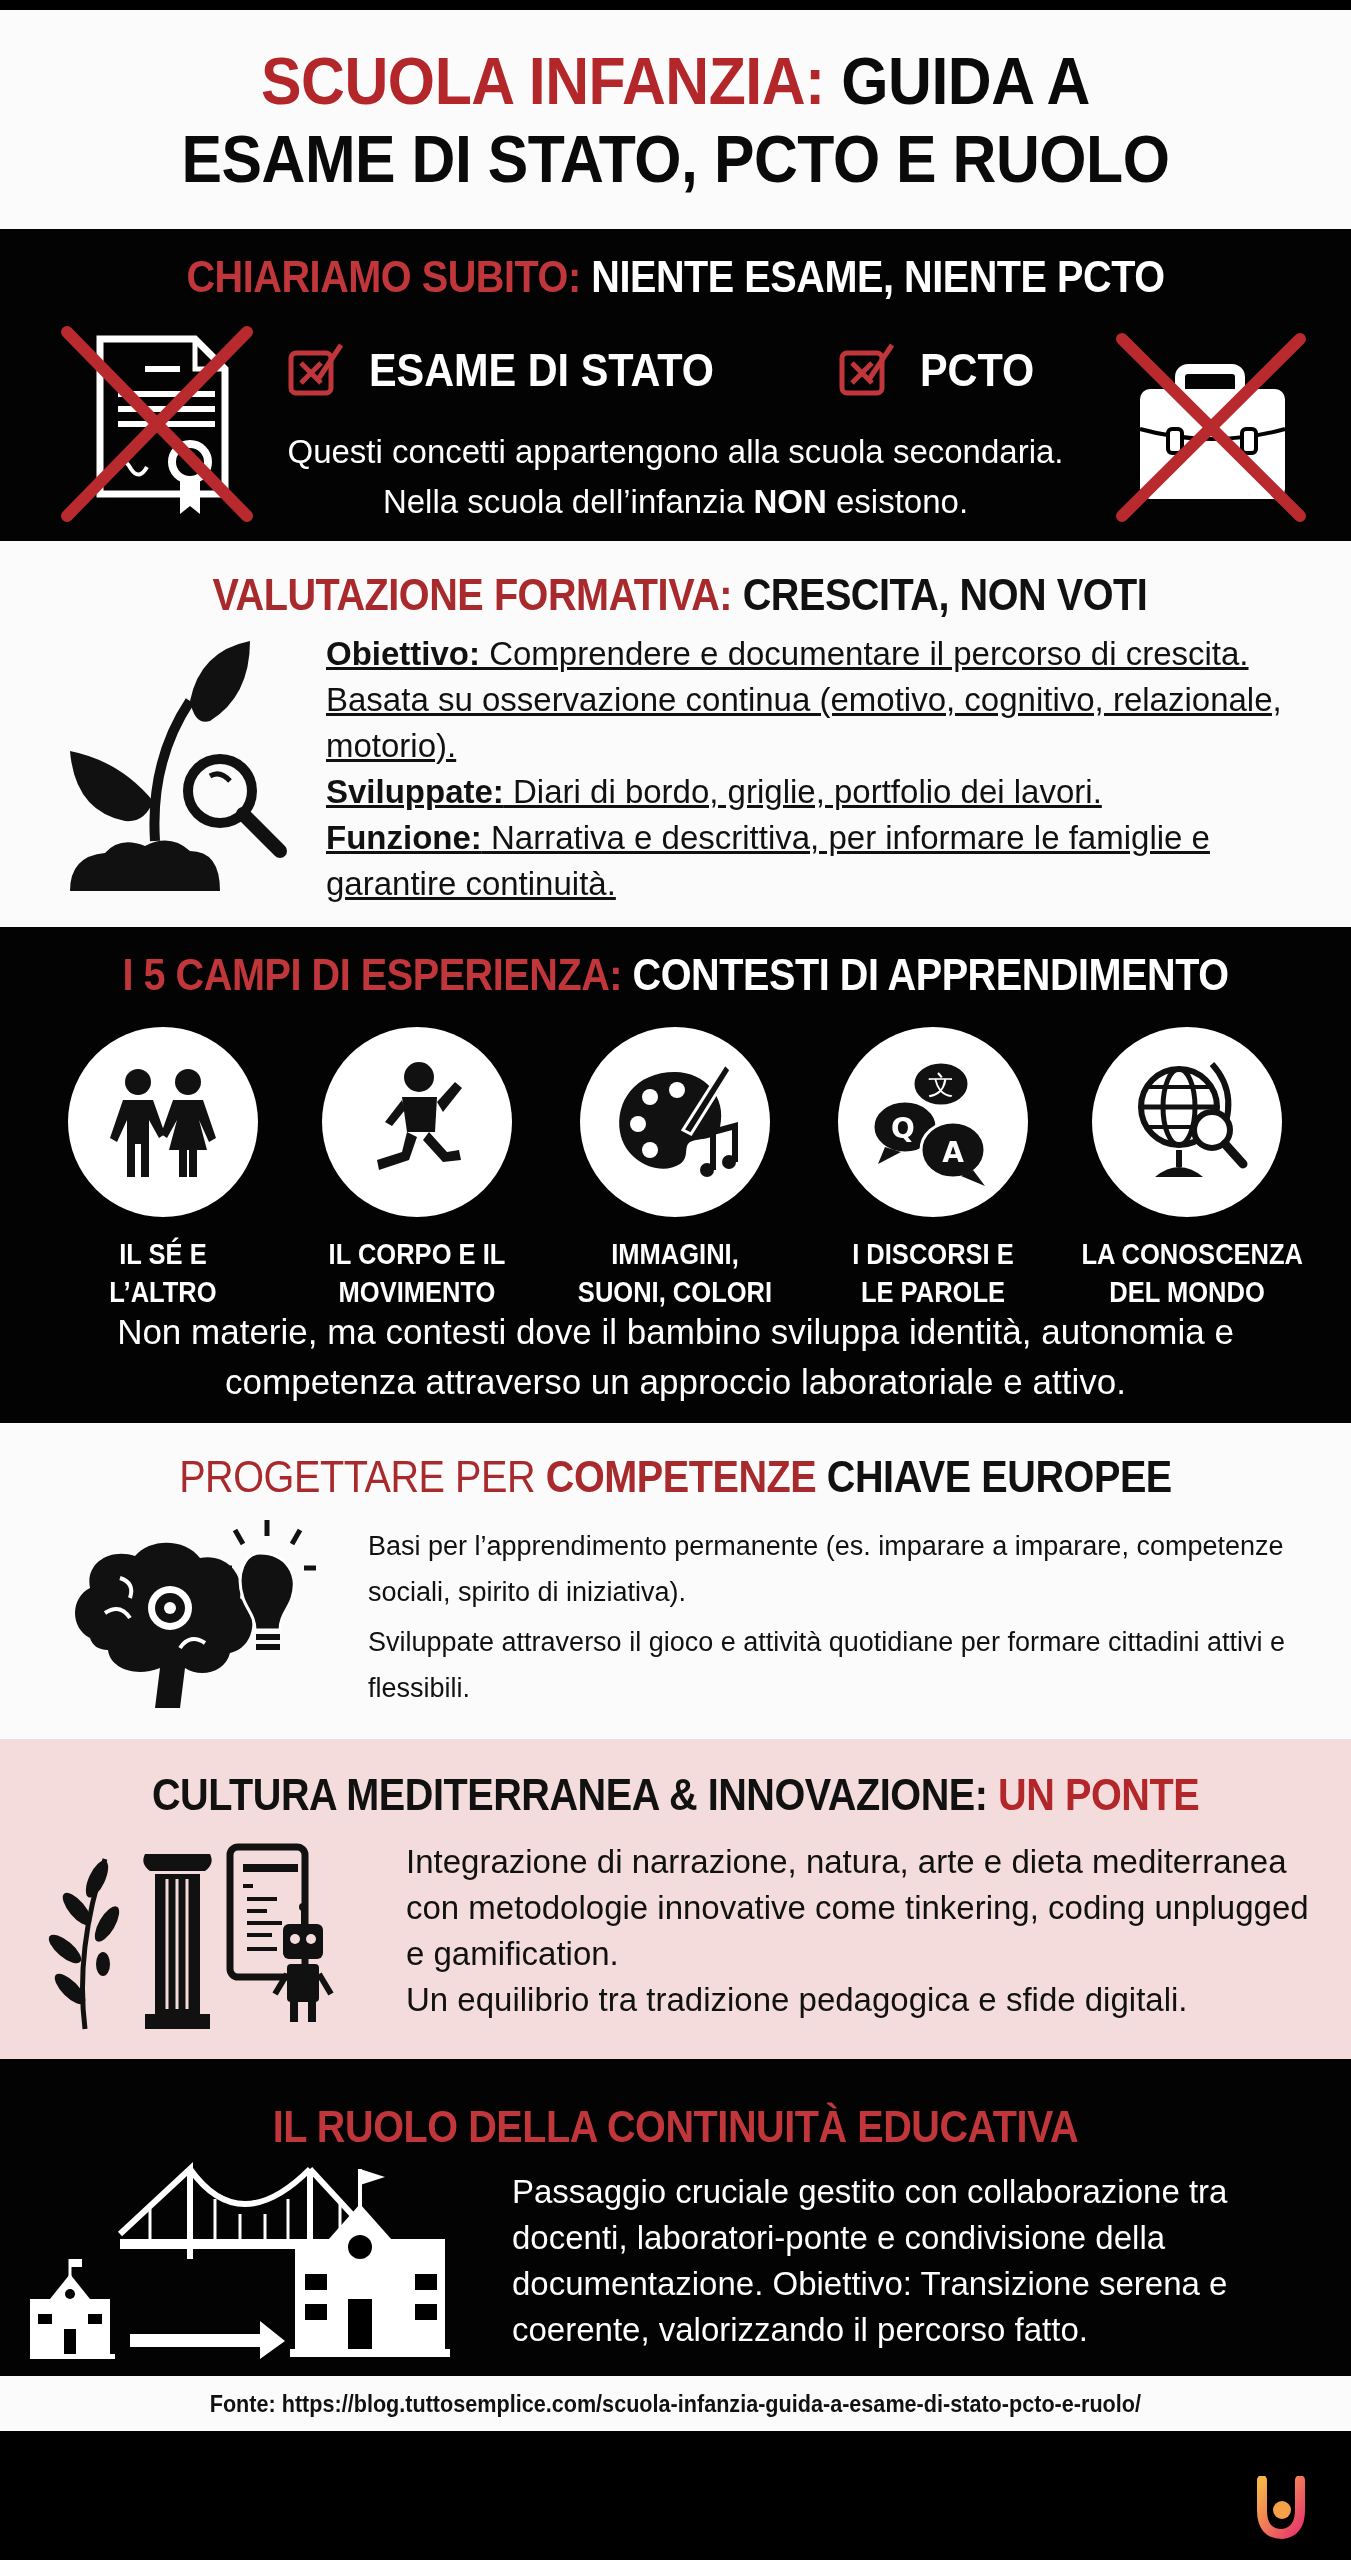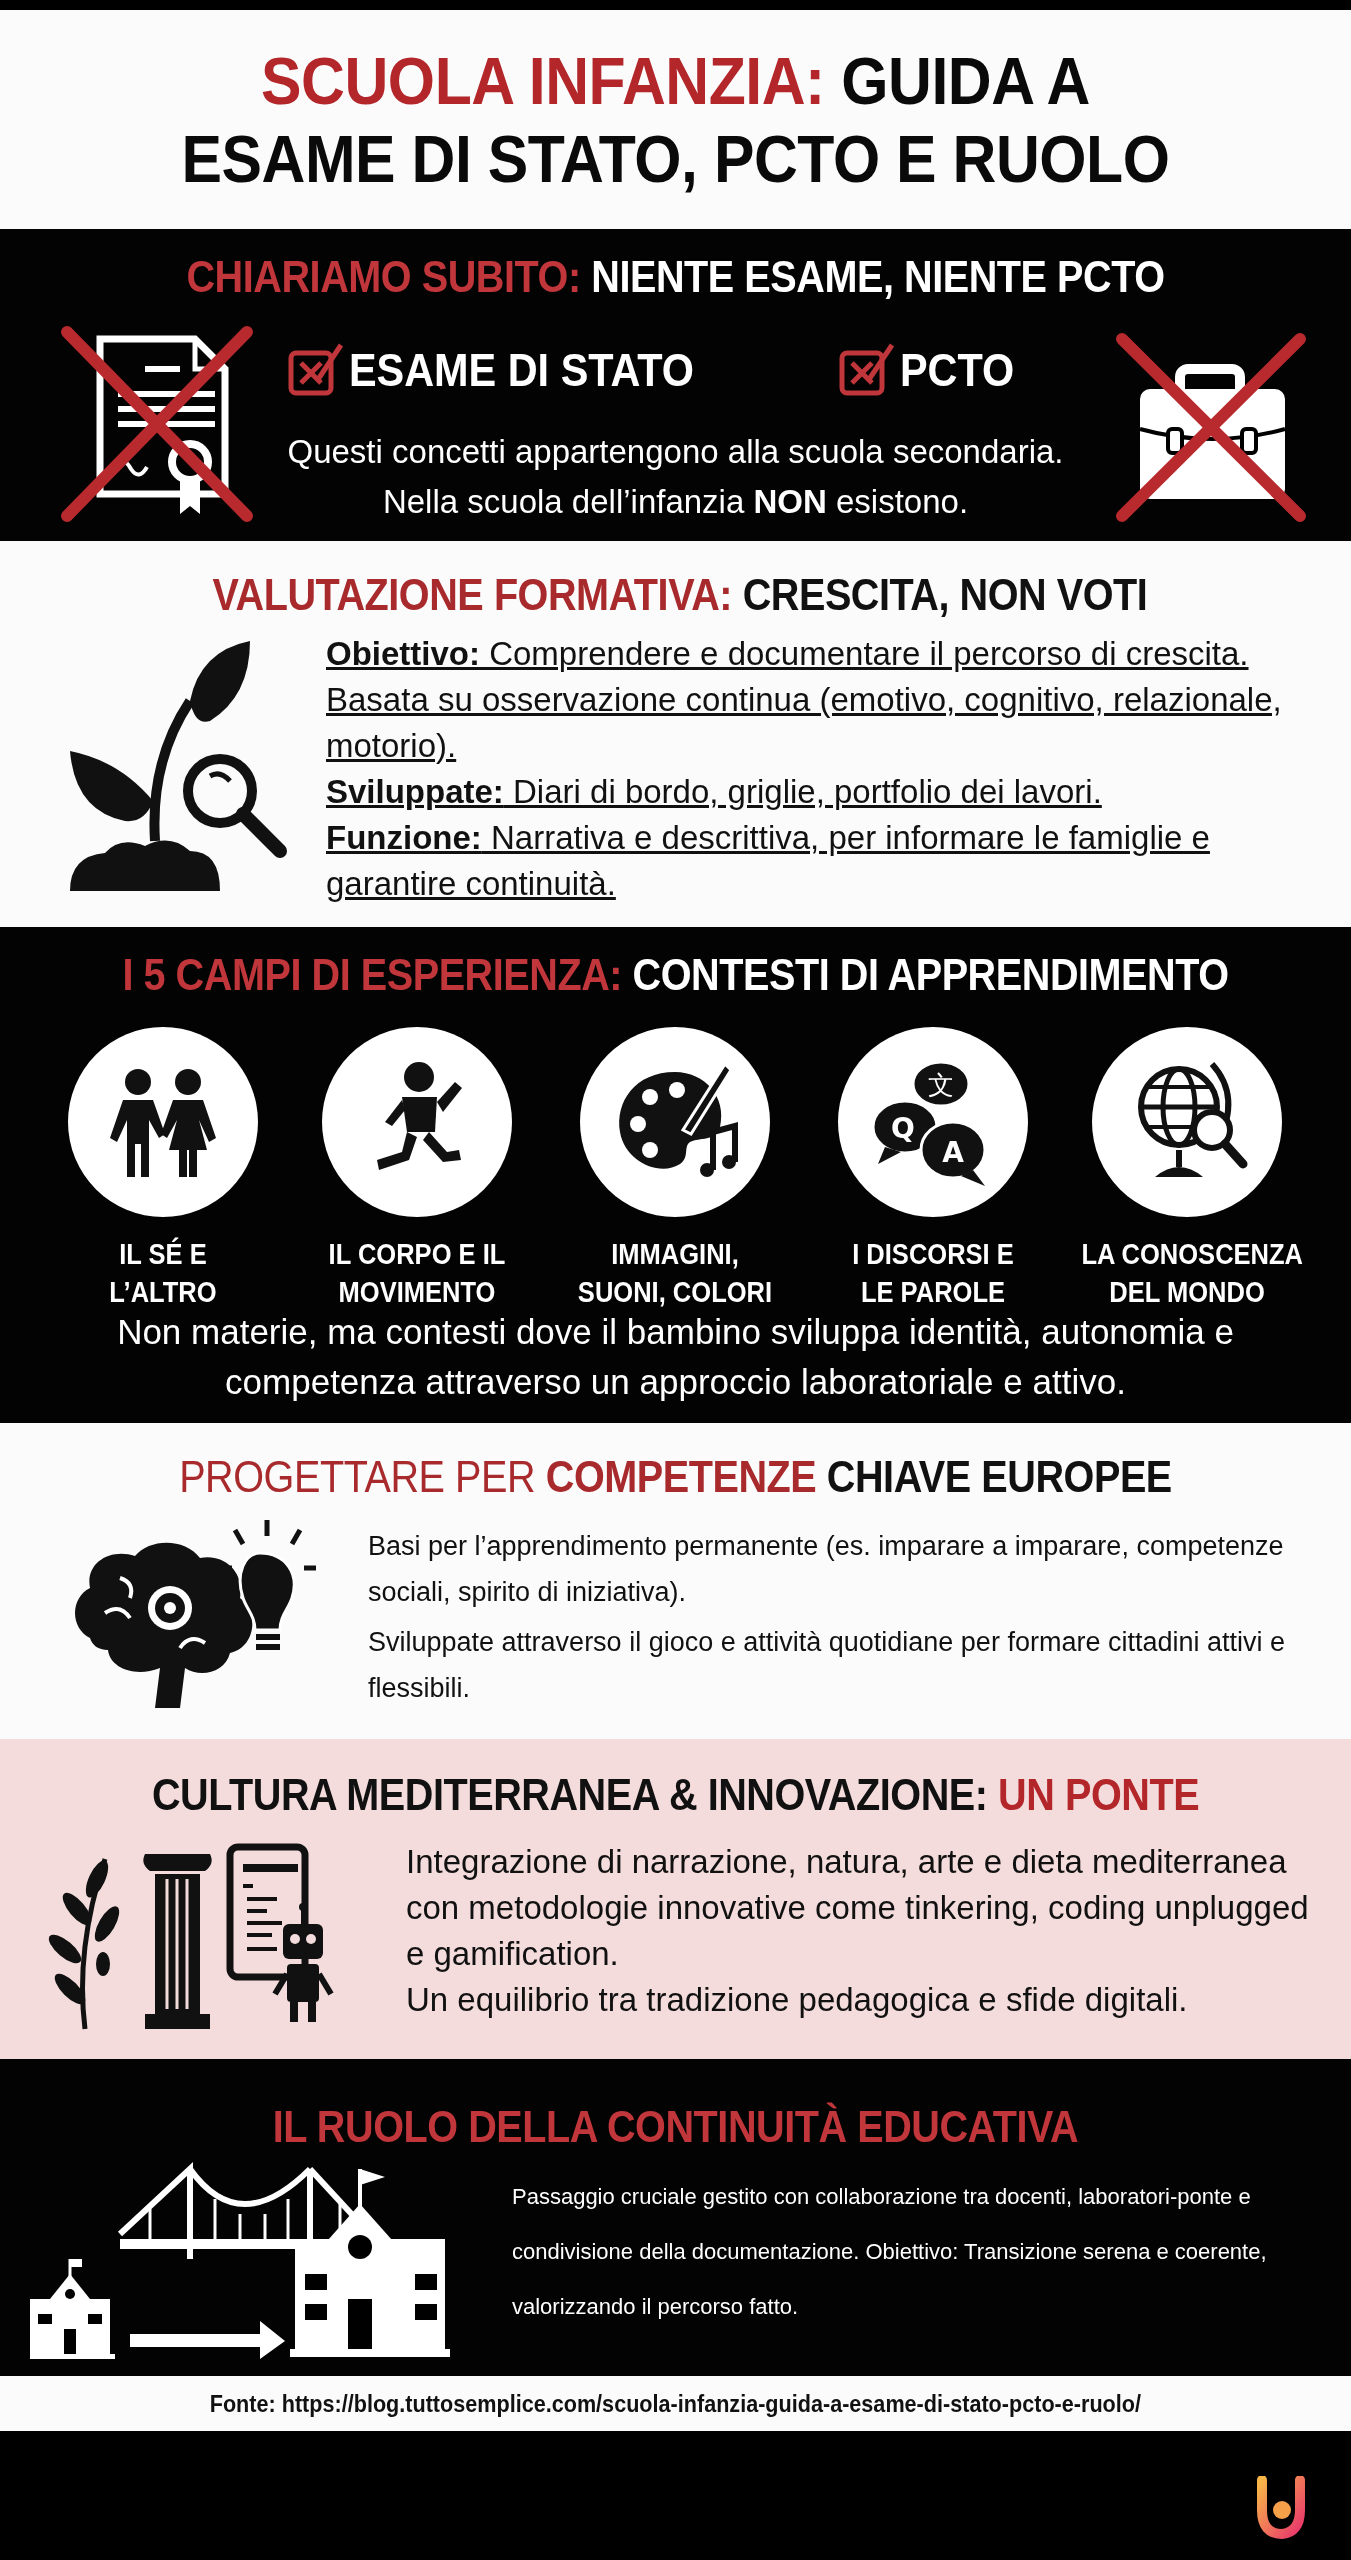--- a/index.html
+++ b/index.html
@@ -18,21 +18,21 @@
   
   .sec-title { text-align: center; font-weight: 700; font-size: 44px; line-height: 52px; letter-spacing: -0.5px; transform: scaleX(0.9); transform-origin: center; white-space: nowrap; }
   .dark { background: #030303; color: #fff; }
   .dark .sec-title .red { color: #c0363a; }
 
   
   .s1 { top: 219px; height: 312px; }
   .s1 .sec-title { padding-top: 22px; }
   .s1 .cert-icon { position: absolute; left: 55px; top: 95px; width: 200px; height: 200px; }
   .s1 .brief-icon { position: absolute; left: 1110px; top: 95px; width: 200px; height: 200px; }
-  .s1 .chk { position: absolute; top: 112px; display: flex; align-items: center; gap: 4px; }
+  .s1 .chk { position: absolute; top: 112px; display: flex; align-items: center; gap: 24px; }
   .s1 .chk .lbl { font-weight: 700; font-size: 46px; color: #fff; transform: scaleX(0.9); transform-origin: left; white-space: nowrap; }
   .s1 .chk1 { left: 287px; }
   .s1 .chk2 { left: 838px; }
   .s1 .note { position: absolute; left: 0; width: 1351px; top: 198px; text-align: center; font-size: 33px; line-height: 50px; color: #fff; }
   .s1 .note b { font-weight: 700; }
 
   
   .s2 { top: 531px; height: 386px; background: #fbfbfb; padding-left: 9px; }
   .s2 .sec-title { padding-top: 28px; }
   .s2 .sec-title .red { color: #a82a2c; }
@@ -65,21 +65,21 @@
   .s5 .sec-title { padding-top: 30px; }
   .s5 .sec-title .red { color: #b3262a; }
   .s5 .icons { position: absolute; left: 35px; top: 100px; width: 360px; height: 200px; }
   .s5 .body { position: absolute; left: 406px; top: 100px; width: 930px; font-size: 33px; line-height: 46px; color: #111; }
 
   
   .s6 { top: 2049px; height: 317px; }
   .s6 .sec-title { padding-top: 42px; }
   .s6 .sec-title .red { color: #c0363a; }
   .s6 .bridge-icon { position: absolute; left: 30px; top: 100px; width: 470px; height: 200px; }
-  .s6 .body { position: absolute; left: 512px; top: 110px; width: 820px; font-size: 22px; line-height: 55px; color: #fff; }
+  .s6 .body { position: absolute; left: 512px; top: 110px; width: 820px; font-size: 33px; line-height: 46px; color: #fff; }
 
   
   .footer { top: 2366px; height: 55px; background: #fbfbfb; text-align: center; }
   .footer .src { font-weight: 700; font-size: 24px; line-height: 55px; color: #111; transform: scaleX(0.9); display: inline-block; white-space: nowrap; }
   .bottom { top: 2421px; height: 139px; background: #000; }
   .bottom .logo { position: absolute; left: 1254px; top: 45px; width: 52px; height: 64px; }
 </style>
 </head>
 <body>
 

